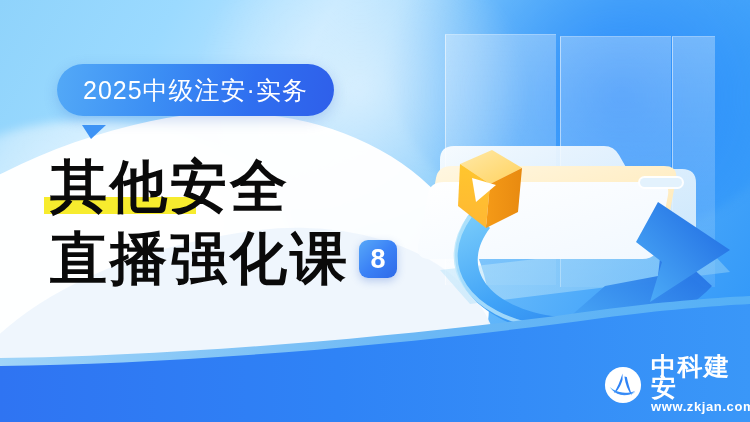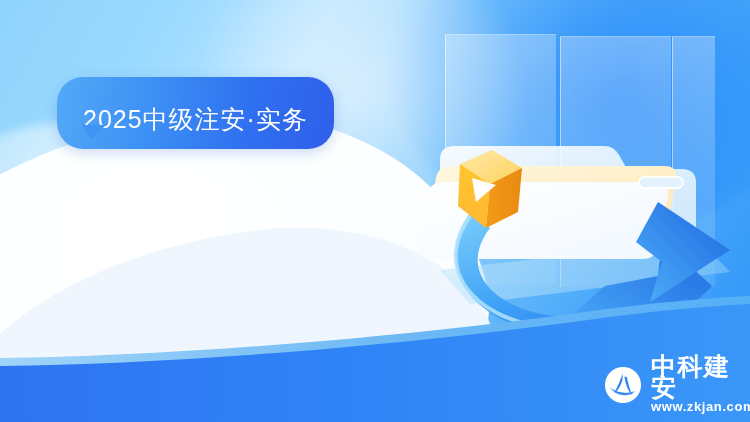--- a/index.html
+++ b/index.html
@@ -86,23 +86,23 @@
   .glass-b { left: 560px; top: 36px; width: 110px; height: 250px; }
   .glass-c { left: 672px; top: 36px; width: 42px;  height: 250px; }
 
   
   .illus { position: absolute; left: 400px; top: 90px; width: 350px; height: 250px; }
 
   
   .pill {
     position: absolute;
     left: 57px;
-    top: 77px;
-    padding: 16px 26px;
-    height: 40px;
+    top: 64px;
+    padding: 0 26px;
+    height: 52px;
     line-height: 52px;
     border-radius: 26px;
     background: linear-gradient(100deg, #53a9f7 0%, #3c8ff4 35%, #2f6ff0 70%, #2f5fea 100%);
     color: #ffffff;
     font-size: 25px;
     letter-spacing: 1px;
     white-space: nowrap;
     box-shadow: 0 4px 14px rgba(40,90,200,0.22);
   }
   .pill-tail {
@@ -275,20 +275,31 @@
       <path d="M60 74 L92 60 L122 78 L90 94 Z" fill="url(#cubeTop)"></path>
       <path d="M60 74 L90 94 L86 138 L58 116 Z" fill="url(#cubeFront)"></path>
       <path d="M90 94 L122 78 L118 122 L86 138 Z" fill="url(#cubeSide)"></path>
       <path d="M72 88 L96 95 L76 112 Z" fill="#ffffff"></path>
     </g>
   </svg>
 
   <div class="pill">2025中级注安·实务</div>
   <div class="pill-tail"></div>
 
+  <div class="title-wrap">
+    <div class="title-line">
+      <span class="hl-wrap">
+        <span class="hl-bar"></span>
+        <span class="hl-text">其他</span>
+      </span><span class="rest">安全</span>
+    </div>
+    <div class="title-line">
+      <span>直播强化课</span><span class="num-badge">8</span>
+    </div>
+  </div>
 
   <svg class="wave" viewBox="0 0 750 130" preserveAspectRatio="none">
     <defs>
       <linearGradient id="waveLight" x1="0" y1="0" x2="1" y2="0">
         <stop offset="0%" stop-color="#9fd4f8"></stop>
         <stop offset="55%" stop-color="#6cb8f5"></stop>
         <stop offset="100%" stop-color="#55b0f6"></stop>
       </linearGradient>
       <linearGradient id="waveMain" x1="0" y1="0" x2="1" y2="0">
         <stop offset="0%" stop-color="#2f74f2"></stop>

